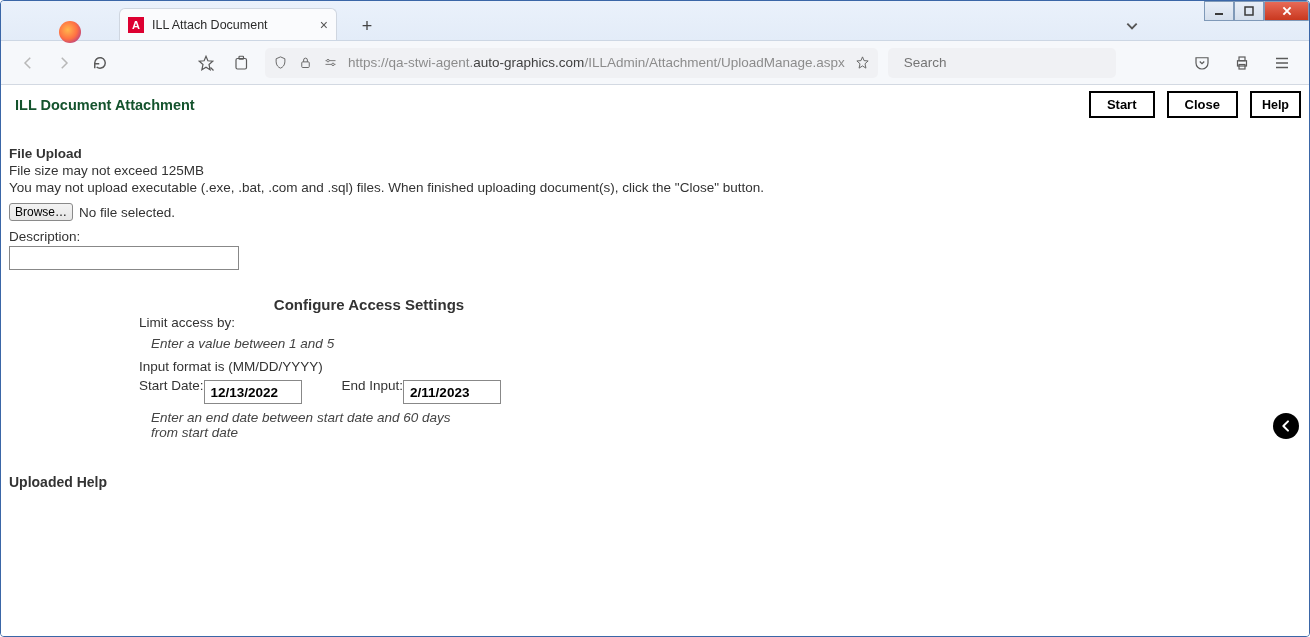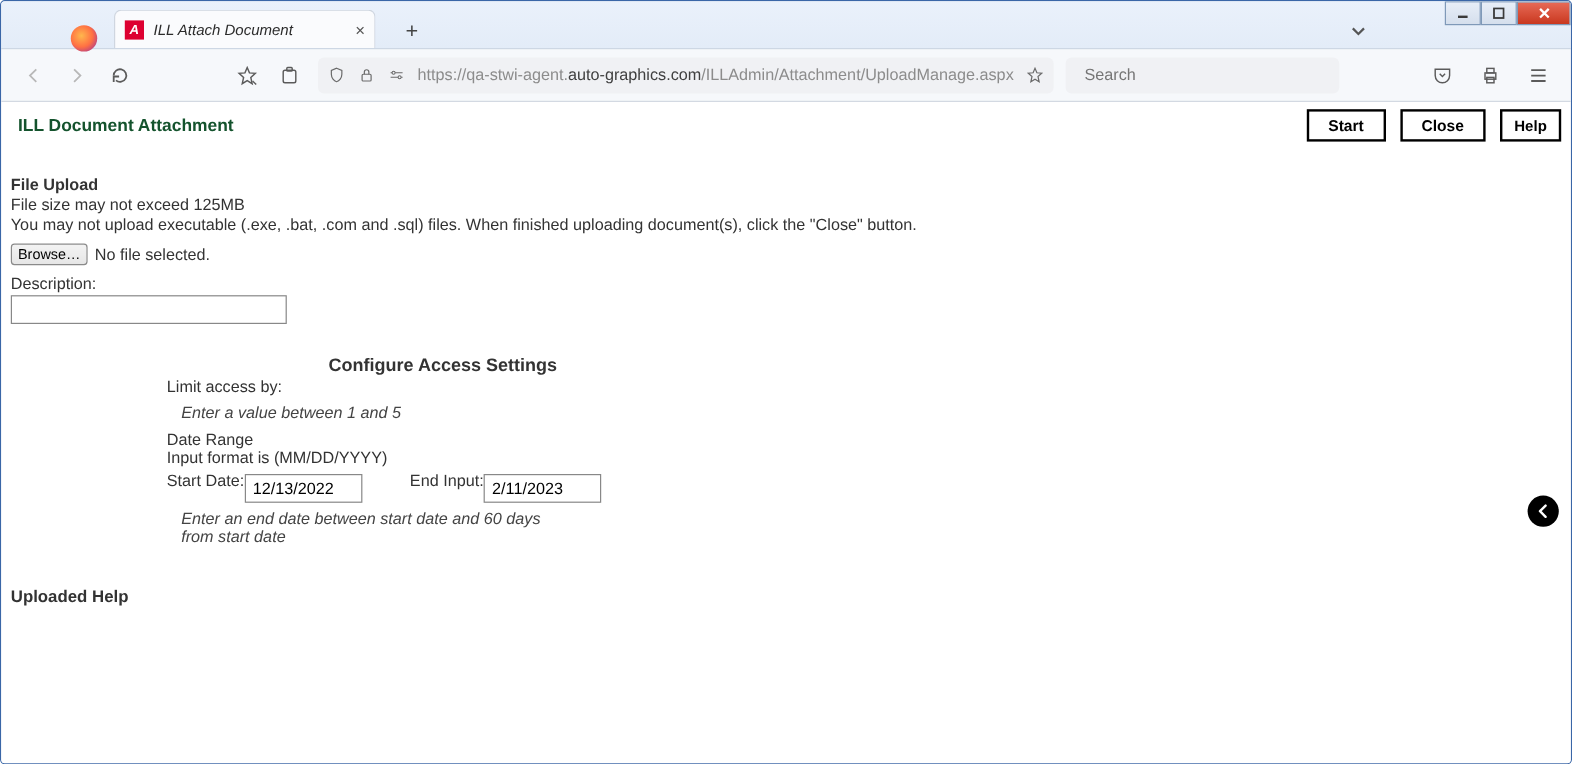--- a/index.html
+++ b/index.html
@@ -36,23 +36,22 @@
     border-radius: 0 2px 0 0;
   }
 
   
   .tabstrip {
     height: 40px;
     background: linear-gradient(#eaf1fb, #e3ecf8);
     border-bottom: 1px solid #cdd7e4;
     display: flex;
     align-items: flex-end;
-    padding-left: 52px;
+    padding-left: 76px;
     position: relative;
-    font-style: italic;
   }
   .firefox-icon {
     position: absolute;
     left: 58px; top: 20px;
     width: 22px; height: 22px;
     border-radius: 50%;
     background: radial-gradient(circle at 40% 40%, #ffb74d 0%, #ff7043 50%, #8e24aa 100%);
   }
   .tab {
     margin-left: 42px;
@@ -256,20 +255,21 @@
   }
   .date-block { margin-top: 8px; }
   .date-cols { display:flex; gap:40px; margin-top:4px;}
   .date-col { display:flex; flex-direction:row; }
   .date-input {
     width: 98px; height: 24px;
     border:1px solid #888;
     padding: 2px 6px;
     font-size:13.5px;
     margin-top: 2px;
+    font-weight: bold;
   }
   .uploaded-title {
     font-weight:bold;
     margin-top: 34px;
     font-size:14px;
   }
 
   
   .float-arrow {
     position:absolute;
@@ -432,21 +432,20 @@
       <span>No file selected.</span>
     </div>
     <div class="desc-label">Description:</div>
     <input class="desc-input" type="text" value="" style="">
 
     <div class="config">
       <div class="config-title">Configure Access Settings</div>
       <div class="limit-label">Limit access by:</div>
       <div class="italic-hint">Enter a value between 1 and 5</div>
       <div class="date-block">
-        <div>Date Range</div>
         <div>Input format is (MM/DD/YYYY)</div>
         <div class="date-cols">
           <div class="date-col">
             <span>Start Date:</span>
             <input class="date-input" type="text" value="12/13/2022" style="">
           </div>
           <div class="date-col">
             <span>End Input:</span>
             <input class="date-input" type="text" value="2/11/2023" style="">
           </div>

